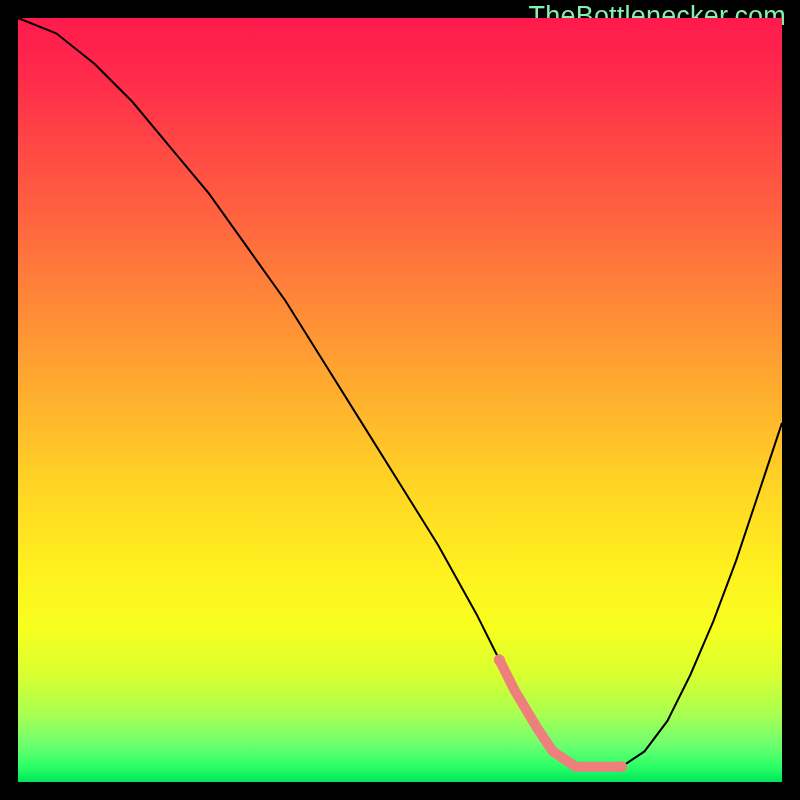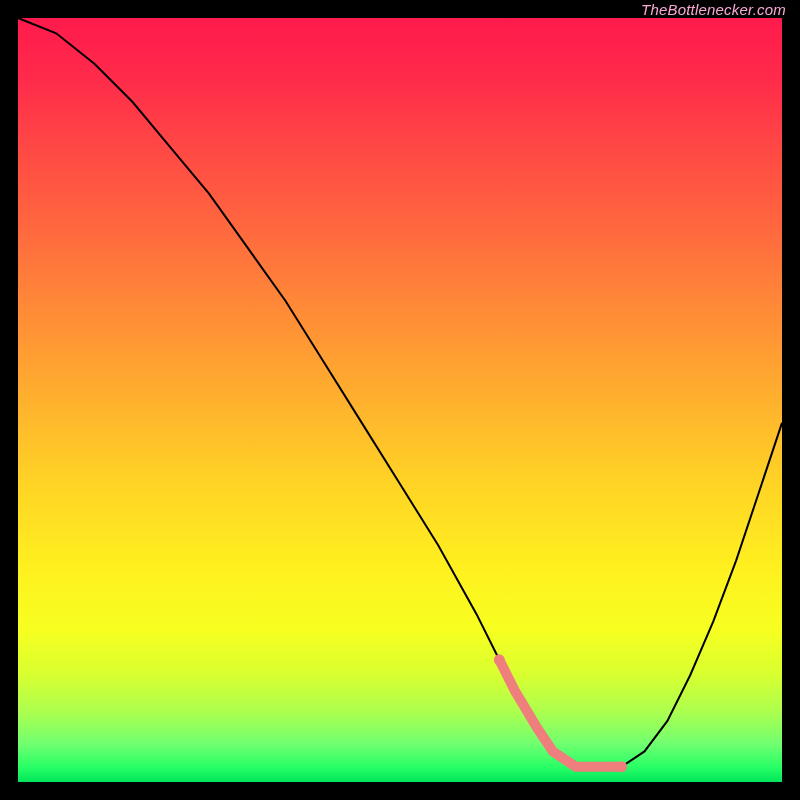--- a/index.html
+++ b/index.html
@@ -38,25 +38,24 @@
       #aaff50 91%,
       #70ff70 95%,
       #2aff66 98%,
       #00e65a 100%
     );
   }
   .watermark {
     position: absolute;
     top: 1px;
     right: 14px;
-    color: #f9a8d4;
-    font-size: 15px;
+    color: #86efac;
+    font-size: 27px;
     font-weight: 500;
     letter-spacing: 0.2px;
-    font-style: italic;
   }
   svg.curve {
     position: absolute;
     left: 0;
     top: 0;
     width: 764px;
     height: 764px;
     overflow: visible;
   }
   .curve-path {

